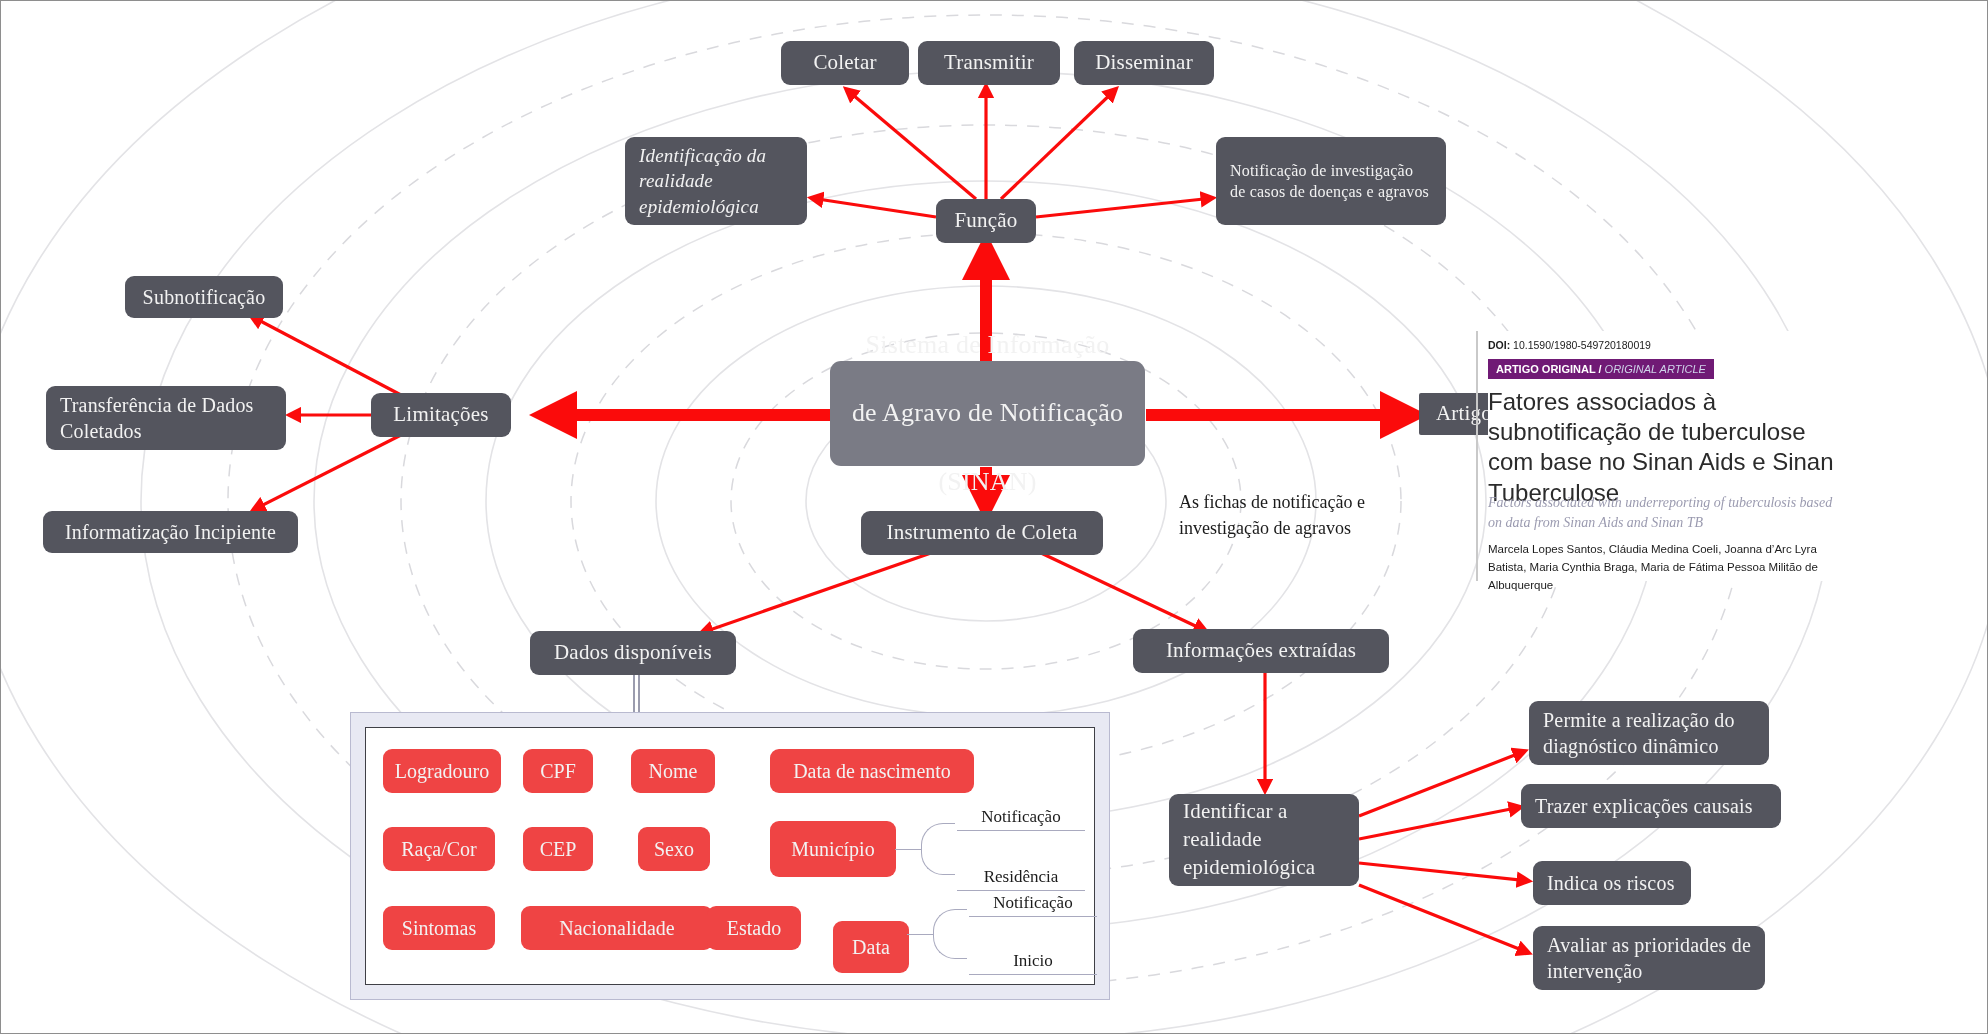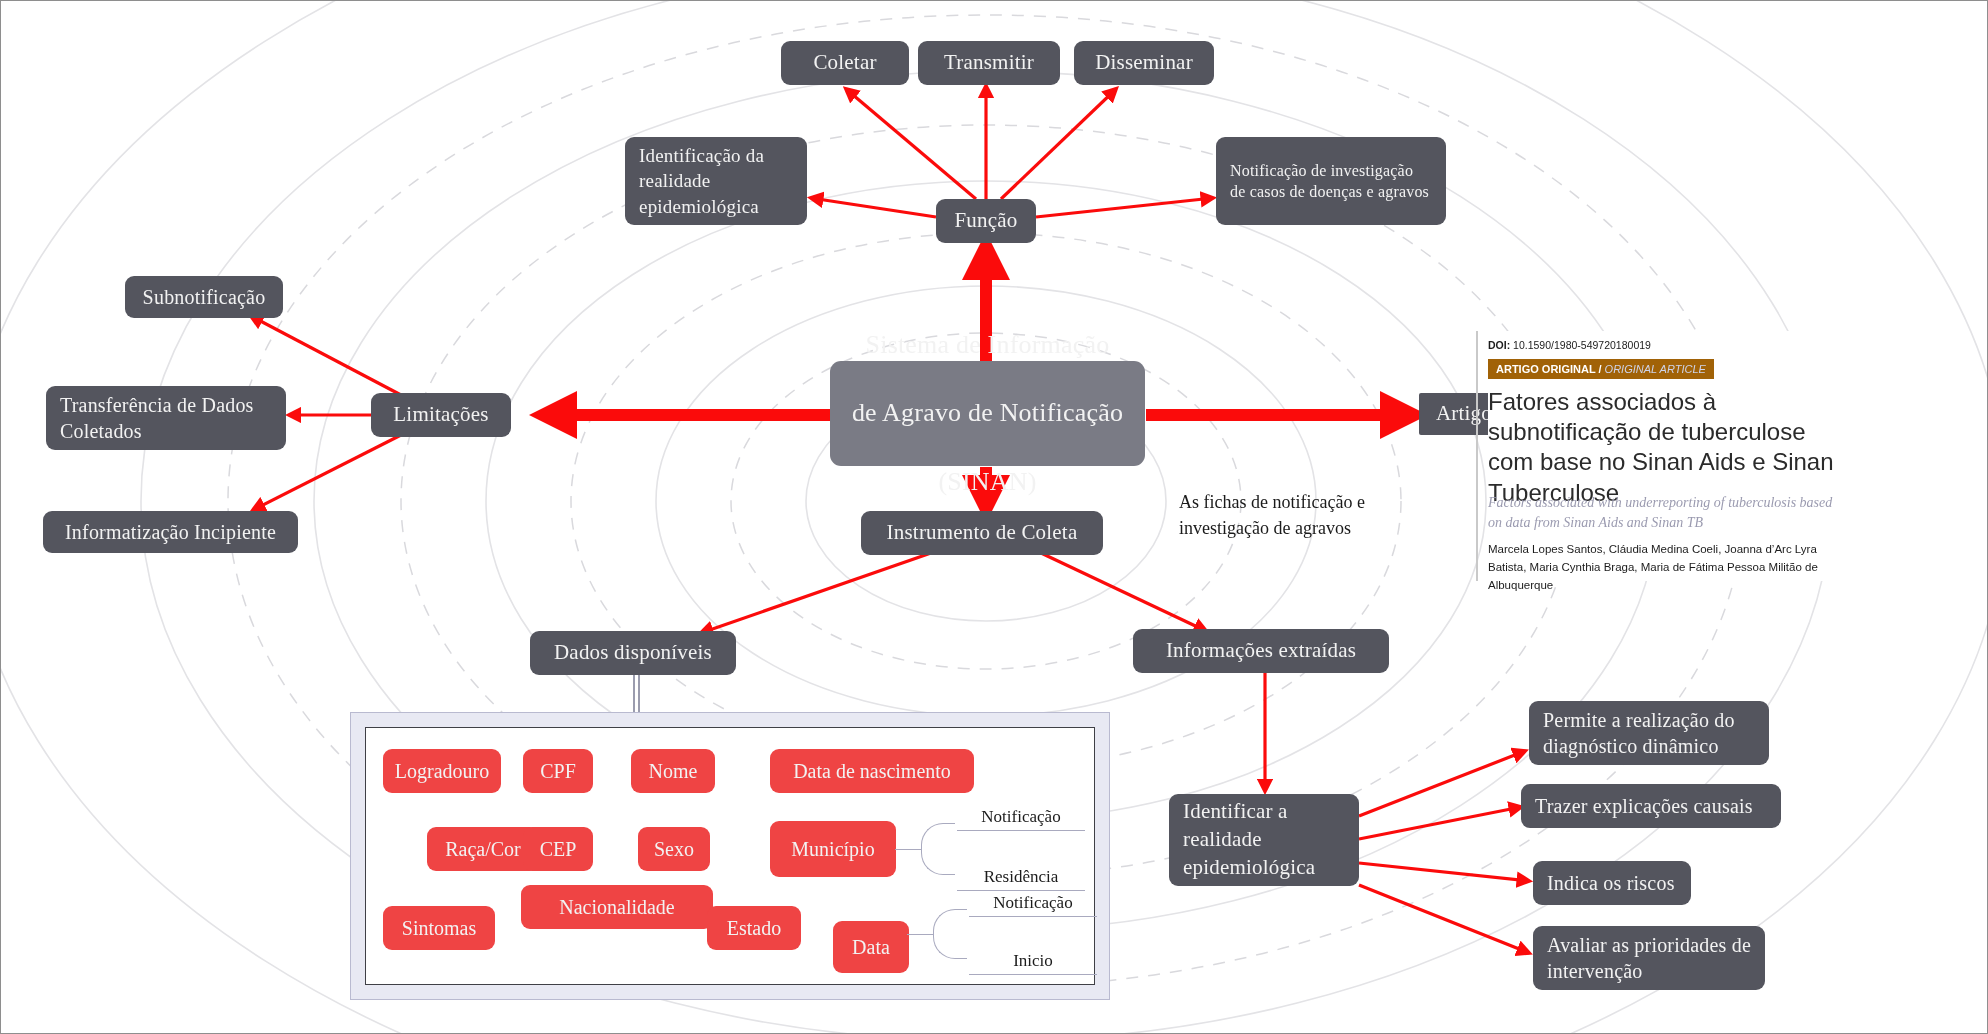--- a/index.html
+++ b/index.html
@@ -53,21 +53,21 @@
 
   
   .conn{position:absolute;background:#9b9cae;}
 
   
   #article{position:absolute;left:1487px;top:330px;width:360px;height:250px;
            background:#ffffff;font-family:"Liberation Sans",sans-serif;}
   #article .rail{position:absolute;left:-12px;top:0;width:2px;height:250px;background:#c9c9c9;}
   #art-doi{position:absolute;left:0;top:8px;font-size:10.5px;color:#1c1c1c;white-space:nowrap;}
   #art-doi b{font-weight:700;}
-  #art-badge{position:absolute;left:0;top:28px;background:#a16207;color:#fff;
+  #art-badge{position:absolute;left:0;top:28px;background:#701a75;color:#fff;
              font-size:11px;padding:4px 8px;white-space:nowrap;}
   #art-badge b{font-weight:700;}
   #art-badge i{font-style:italic;color:#cfd4ea;}
   #art-title{position:absolute;left:0;top:56px;width:350px;font-size:24px;
              color:#2b2b2b;line-height:1.26;font-weight:400;}
   #art-sub{position:absolute;left:0;top:162px;width:350px;font-size:14px;
            color:#9b9bb0;font-style:italic;line-height:1.4;
            font-family:"Liberation Serif",serif;}
   #art-auth{position:absolute;left:0;top:210px;width:350px;font-size:11.5px;
             color:#1c1c1c;line-height:1.55;}
@@ -145,21 +145,21 @@
     <span>Transmitir</span>
   </div>
   <div class="node center-txt" id="n-disseminar" style="left:1073px;top:40px;width:140px;height:44px;font-size:21px;">
     <span>Disseminar</span>
   </div>
 
   <div class="node center-txt" id="n-funcao" style="left:935px;top:198px;width:100px;height:44px;font-size:21px;">
     <span>Função</span>
   </div>
 
-  <div class="node" id="n-ident-real" style="left:624px;top:136px;width:182px;height:88px;font-size:19px;">
+  <div class="node" id="n-ident-real" style="left:624px;top:136px;width:182px;height:88px;font-size:19px;font-style:italic;">
     <span>Identificação da realidade epidemiológica</span>
   </div>
 
   <div class="node" id="n-notif-inv" style="left:1215px;top:136px;width:230px;height:88px;font-size:16px;">
     <span>Notificação de investigação de casos de doenças e agravos</span>
   </div>
 
   <div class="node center-txt" id="n-subnotif" style="left:124px;top:275px;width:158px;height:42px;font-size:20px;">
     <span>Subnotificação</span>
   </div>
@@ -231,37 +231,37 @@
   <div class="chip" style="left:522px;top:748px;width:70px;height:44px;">
     <span>CPF</span>
     </div>
   <div class="chip" style="left:630px;top:748px;width:84px;height:44px;">
     <span>Nome</span>
     </div>
   <div class="chip" style="left:769px;top:748px;width:204px;height:44px;">
     <span>Data de nascimento</span>
     </div>
 
-  <div class="chip" style="left:382px;top:826px;width:112px;height:44px;margin-left:44px;">
+  <div class="chip" style="left:382px;top:826px;width:112px;height:44px;">
     <span>Raça/Cor</span>
     </div>
   <div class="chip" style="left:522px;top:826px;width:70px;height:44px;">
     <span>CEP</span>
     </div>
   <div class="chip" style="left:637px;top:826px;width:72px;height:44px;">
     <span>Sexo</span>
     </div>
   <div class="chip" style="left:769px;top:820px;width:126px;height:56px;">
     <span>Município</span>
     </div>
 
   <div class="chip" style="left:382px;top:905px;width:112px;height:44px;">
     <span>Sintomas</span>
     </div>
-  <div class="chip" style="left:520px;top:884px;width:192px;height:44px;">
+  <div class="chip" style="left:520px;top:905px;width:192px;height:44px;">
     <span>Nacionalidade</span>
     </div>
   <div class="chip" style="left:706px;top:905px;width:94px;height:44px;">
     <span>Estado</span>
     </div>
   <div class="chip" style="left:832px;top:920px;width:76px;height:52px;">
     <span>Data</span>
     </div>
 
   <div class="bracket" style="left:920px;top:822px;width:34px;height:52px;">

